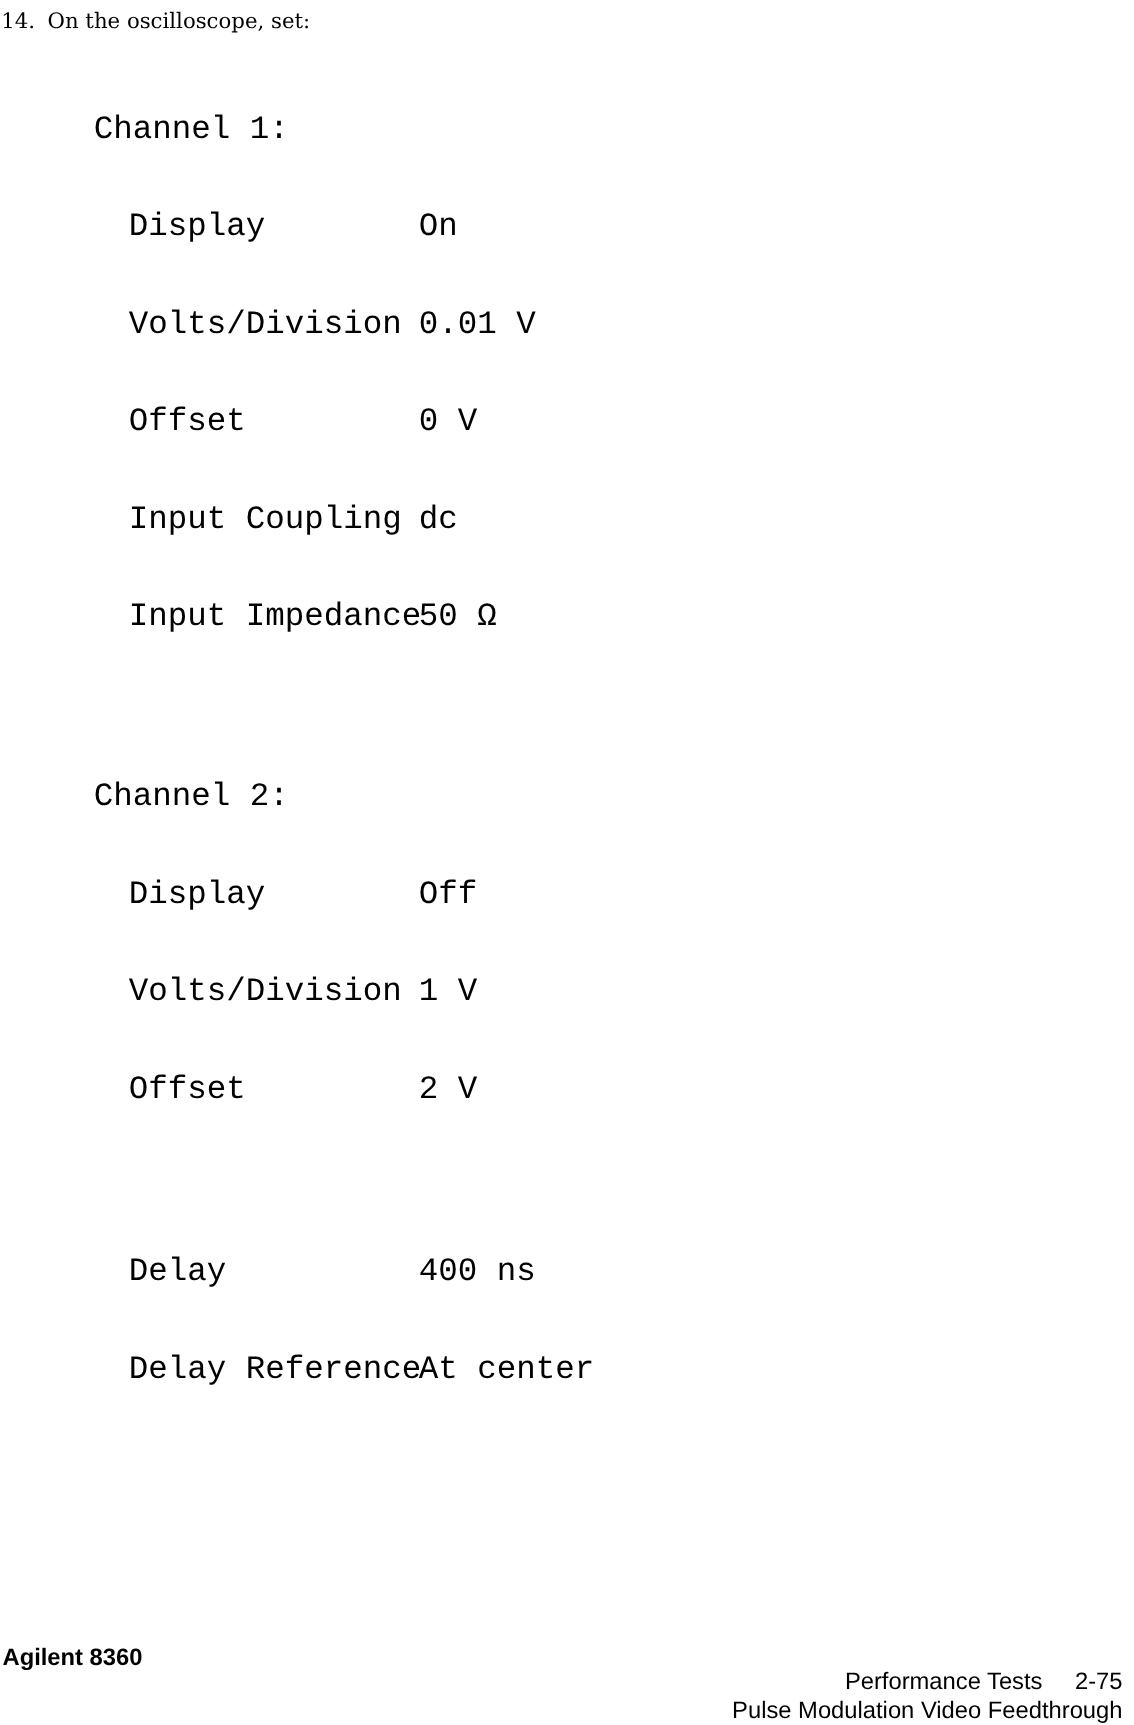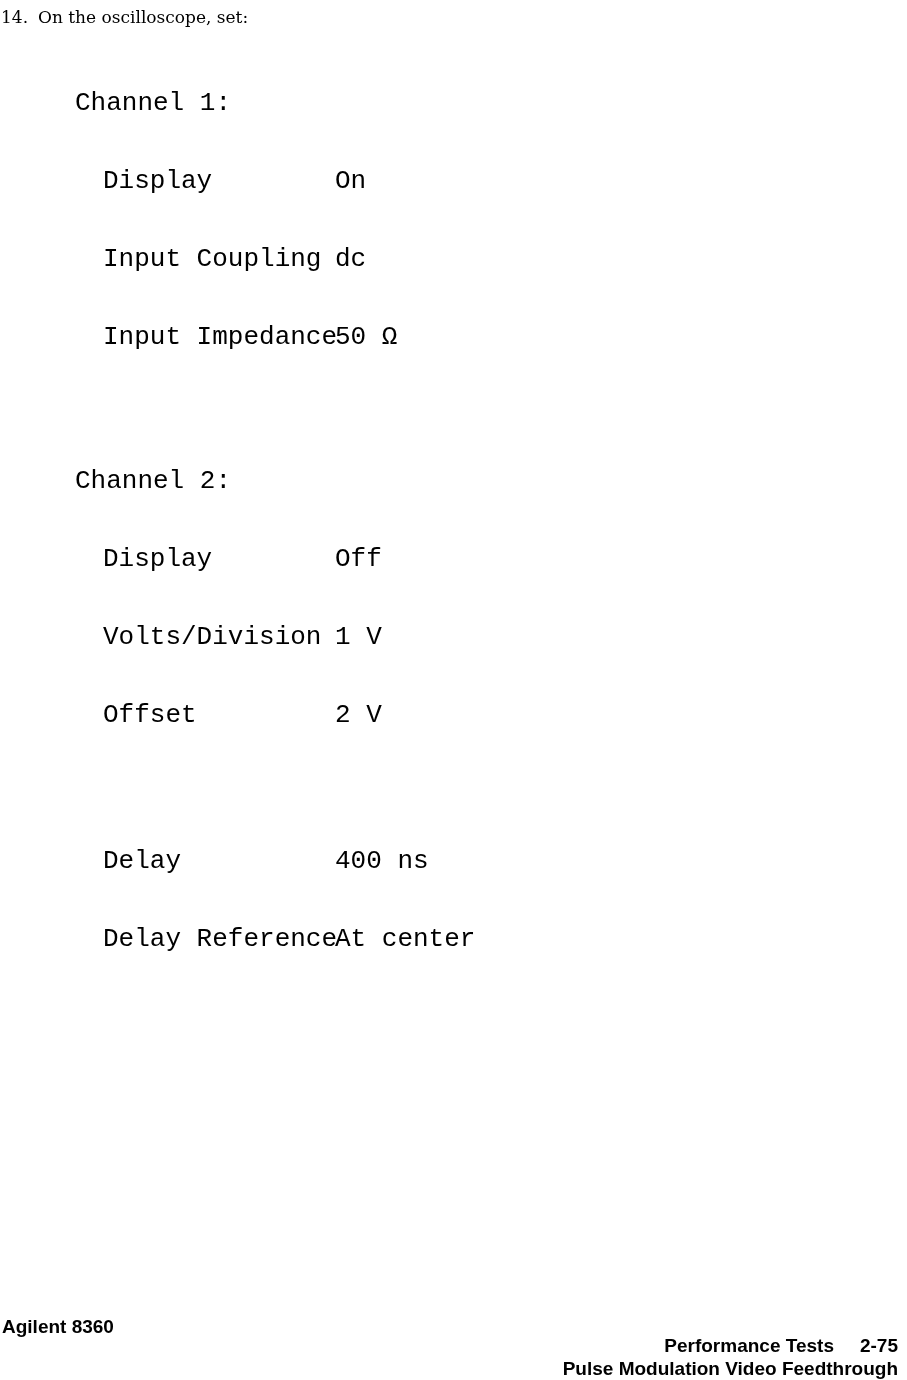--- a/index.html
+++ b/index.html
@@ -45,40 +45,42 @@
     font-weight: bold;
     font-size: 19px;
     line-height: 22px;
   }
   .footer-right {
     position: absolute;
     right: 3px;
     top: 1334px;
     text-align: right;
     font-family: "Liberation Sans", sans-serif;
-    font-weight: bold;
+    font-weight: normal;
     font-size: 19px;
     line-height: 23px;
   }
   .footer-right .pagegap { display: inline-block; width: 26px; }
 </style>
 </head>
 <body>
 
 <div id="page">
   <div id="content">
 
     <div class="item">
       <span class="num">14.</span>
       <span>On the oscilloscope, set:</span>
     </div>
 
     <div class="mono-block mt8">
       <div class="group-title">Channel 1:</div>
       <div class="setting-row"><span class="lbl">Display</span><span>On</span></div>
+      <div class="setting-row"><span class="lbl">Volts/Division</span><span>0.01 V</span></div>
+      <div class="setting-row"><span class="lbl">Offset</span><span>0 V</span></div>
       <div class="setting-row"><span class="lbl">Input Coupling</span><span>dc</span></div>
       <div class="setting-row"><span class="lbl">Input Impedance</span><span>50 Ω</span></div>
     </div>
 
     <div class="mono-block mt14">
       <div class="group-title">Channel 2:</div>
       <div class="setting-row"><span class="lbl">Display</span><span>Off</span></div>
       <div class="setting-row"><span class="lbl">Volts/Division</span><span>1 V</span></div>
       <div class="setting-row"><span class="lbl">Offset</span><span>2 V</span></div>
     </div>

